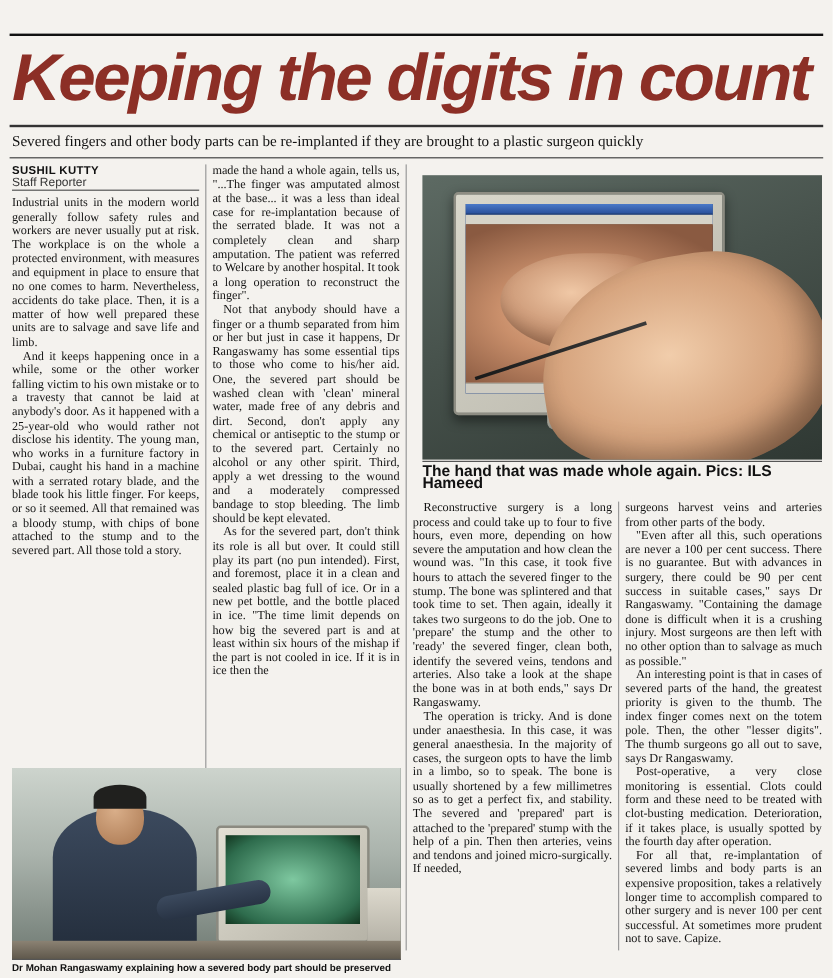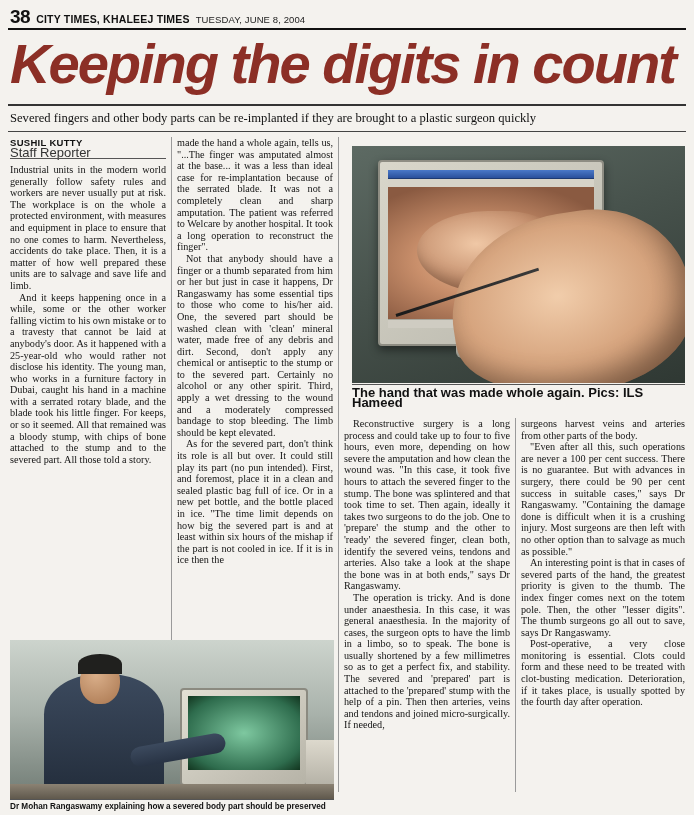--- a/index.html
+++ b/index.html
@@ -121,21 +121,21 @@
   .byline-name {
     font-family: "Liberation Sans", sans-serif;
     font-weight: bold;
     font-size: 9.5px;
     line-height: 11px;
     letter-spacing: 0.3px;
     color: #111;
   }
   .byline-role {
     font-family: "Liberation Sans", sans-serif;
-    font-size: 13px;
+    font-size: 10px;
     line-height: 10px;
     color: #333;
   }
   .byline-rule {
     position: absolute;
     top: 158px;
     left: 10px;
     width: 156px;
     height: 1px;
     background: #555;
@@ -386,25 +386,20 @@
     position: absolute;
     width: 1px;
     background: #9a9a9a;
   }
 </style>
 </head>
 <body>
 
 <div class="page">
 
-  <div class="masthead">
-    <span class="folio">38</span>
-    <span class="masthead-title">CITY TIMES, KHALEEJ TIMES</span>
-    <span class="masthead-date">TUESDAY, JUNE 8, 2004</span>
-  </div>
   <div class="rule-top"></div>
 
   <div class="headline">Keeping the digits in count</div>
   <div class="rule-under-head"></div>
 
   <div class="standfirst">Severed fingers and other body parts can be re-implanted if they are brought to a plastic surgeon quickly</div>
   <div class="rule-under-stand"></div>
 
   <div class="byline">
     <div class="byline-name">SUSHIL KUTTY</div>
@@ -448,20 +443,21 @@
   <div class="col" id="col3">
     <p>Reconstructive surgery is a long process and could take up to four to five hours, even more, depending on how severe the amputation and how clean the wound was. "In this case, it took five hours to attach the severed finger to the stump. The bone was splintered and that took time to set. Then again, ideally it takes two surgeons to do the job. One to 'prepare' the stump and the other to 'ready' the severed finger, clean both, identify the severed veins, tendons and arteries. Also take a look at the shape the bone was in at both ends," says Dr Rangaswamy.</p>
     <p>The operation is tricky. And is done under anaesthesia. In this case, it was general anaesthesia. In the majority of cases, the surgeon opts to have the limb in a limbo, so to speak. The bone is usually shortened by a few millimetres so as to get a perfect fix, and stability. The severed and 'prepared' part is attached to the 'prepared' stump with the help of a pin. Then then arteries, veins and tendons and joined micro-surgically. If needed,</p>
   </div>
 
   <div class="col" id="col4">
     <p class="first">surgeons harvest veins and arteries from other parts of the body.</p>
     <p>"Even after all this, such operations are never a 100 per cent success. There is no guarantee. But with advances in surgery, there could be 90 per cent success in suitable cases," says Dr Rangaswamy. "Containing the damage done is difficult when it is a crushing injury. Most surgeons are then left with no other option than to salvage as much as possible."</p>
     <p>An interesting point is that in cases of severed parts of the hand, the greatest priority is given to the thumb. The index finger comes next on the totem pole. Then, the other "lesser digits". The thumb surgeons go all out to save, says Dr Rangaswamy.</p>
     <p>Post-operative, a very close monitoring is essential. Clots could form and these need to be treated with clot-busting medication. Deterioration, if it takes place, is usually spotted by the fourth day after operation.</p>
+    <p>For all that, re-implantation of severed limbs and body parts is an expensive proposition, takes a relatively longer time to accomplish compared to other surgery and is never 100 per cent successful. At sometimes more prudent not to save. Capize.</p>
   </div>
 
   <div class="photo-doctor">
     <div class="doc-wall"></div>
     <div class="doc-monitor">
       <div class="doc-screen"></div>
     </div>
     <div class="doc-cpu"></div>
     <div class="doc-figure"></div>
     <div class="doc-head"></div>

